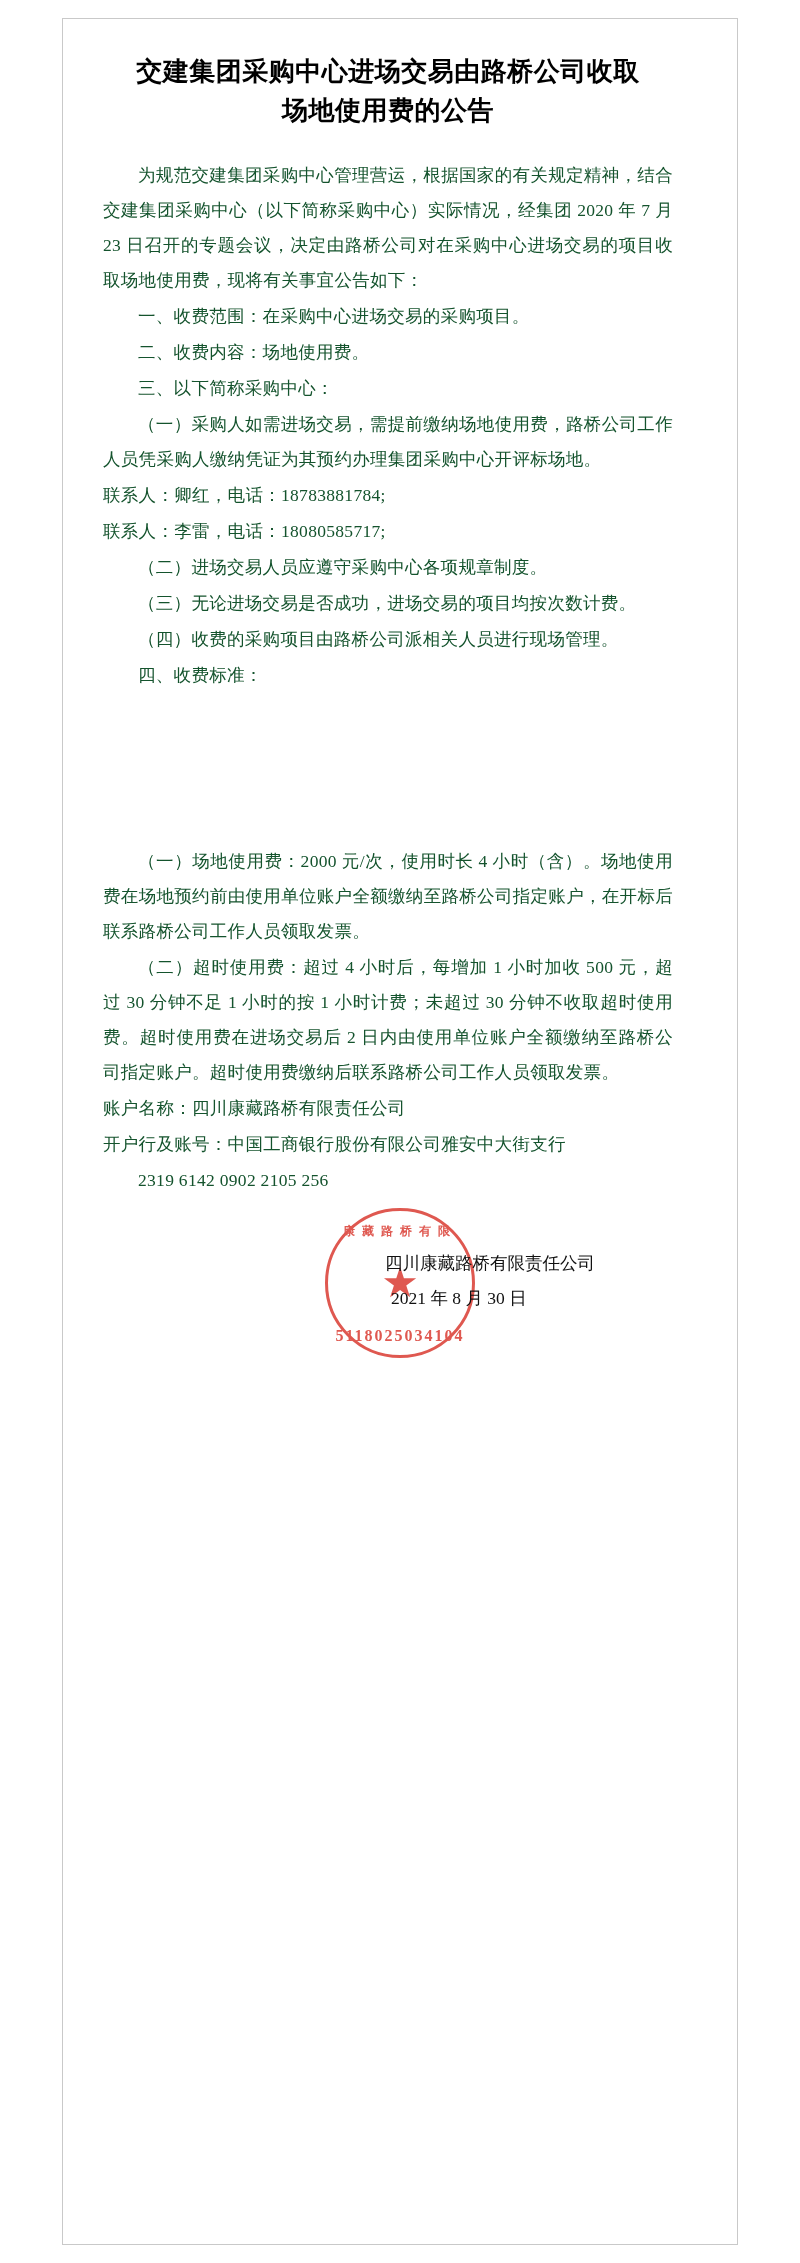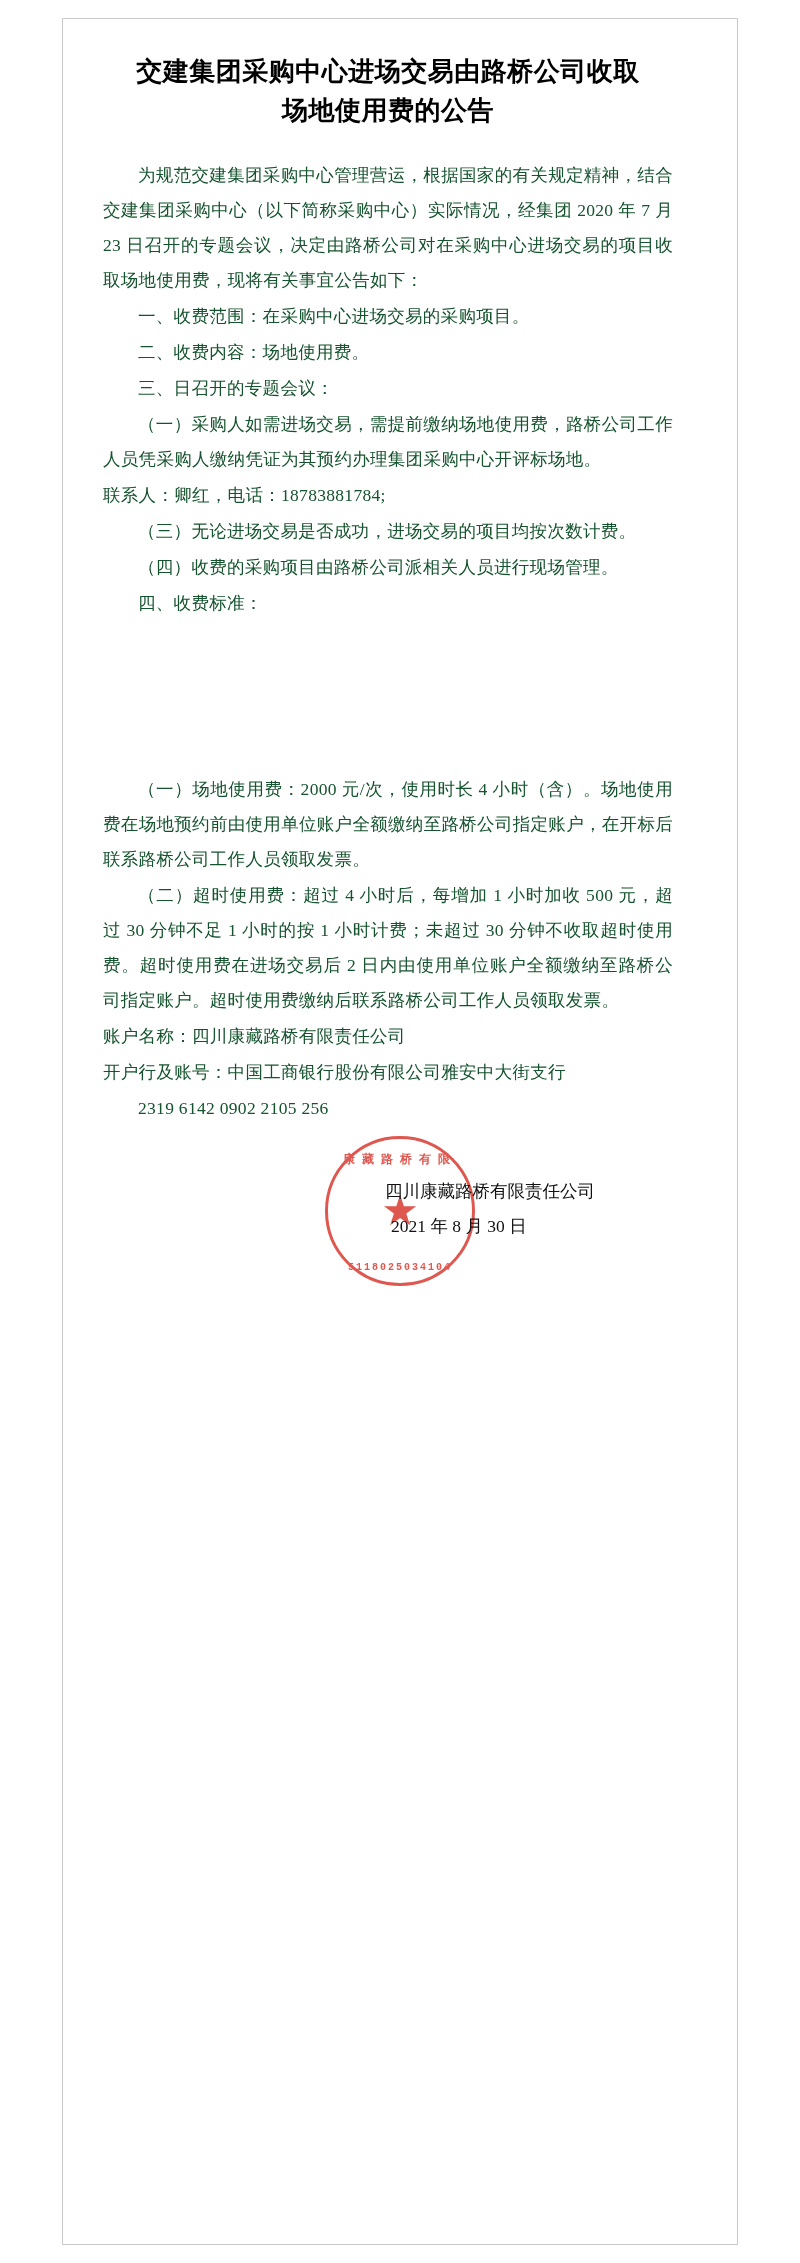--- a/index.html
+++ b/index.html
@@ -101,23 +101,22 @@
     color: #d8342a;
     font-weight: bold;
   }
   .seal .seal-top-text {
     top: 12px;
     font-size: 12px;
     letter-spacing: 7px;
   }
   .seal .seal-bottom-text {
     bottom: 10px;
-    font-size: 10px;
+    font-size: 16px;
     letter-spacing: 2px;
-    font-family: Liberation Mono, monospace;
   }
   .sign-lines {
     position: absolute;
     left: 282px;
     top: 30px;
     font-size: 17.5px;
     line-height: 2.0;
     color: #111;
   }
   .sign-lines .sign-date {
@@ -134,23 +133,25 @@
   <div class="content">
 
     <h1 class="doc-title">
       <span class="line">交建集团采购中心进场交易由路桥公司收取</span>
       <span class="line">场地使用费的公告</span>
     </h1>
 
     <p class="para">为规范交建集团采购中心管理营运，根据国家的有关规定精神，结合交建集团采购中心（以下简称采购中心）实际情况，经集团 2020 年 7 月 23 日召开的专题会议，决定由路桥公司对在采购中心进场交易的项目收取场地使用费，现将有关事宜公告如下：</p>
     <p class="para">一、收费范围：在采购中心进场交易的采购项目。</p>
     <p class="para">二、收费内容：场地使用费。</p>
-    <p class="para">三、日召开的专题会议：</p>
+    <p class="para">三、以下简称采购中心：</p>
     <p class="para">（一）采购人如需进场交易，需提前缴纳场地使用费，路桥公司工作人员凭采购人缴纳凭证为其预约办理集团采购中心开评标场地。</p>
     <p class="para noindent bold">联系人：卿红，电话：18783881784;</p>
+    <p class="para noindent bold">联系人：李雷，电话：18080585717;</p>
+    <p class="para">（二）进场交易人员应遵守采购中心各项规章制度。</p>
     <p class="para">（三）无论进场交易是否成功，进场交易的项目均按次数计费。</p>
     <p class="para">（四）收费的采购项目由路桥公司派相关人员进行现场管理。</p>
     <p class="para">四、收费标准：</p>
 
     <div class="blank-block"></div>
 
     <p class="para">（一）场地使用费：2000 元/次，使用时长 4 小时（含）。场地使用费在场地预约前由使用单位账户全额缴纳至路桥公司指定账户，在开标后联系路桥公司工作人员领取发票。</p>
     <p class="para">（二）超时使用费：超过 4 小时后，每增加 1 小时加收 500 元，超过 30 分钟不足 1 小时的按 1 小时计费；未超过 30 分钟不收取超时使用费。超时使用费在进场交易后 2 日内由使用单位账户全额缴纳至路桥公司指定账户。超时使用费缴纳后联系路桥公司工作人员领取发票。</p>
 
     <p class="para noindent bold">账户名称：四川康藏路桥有限责任公司</p>

